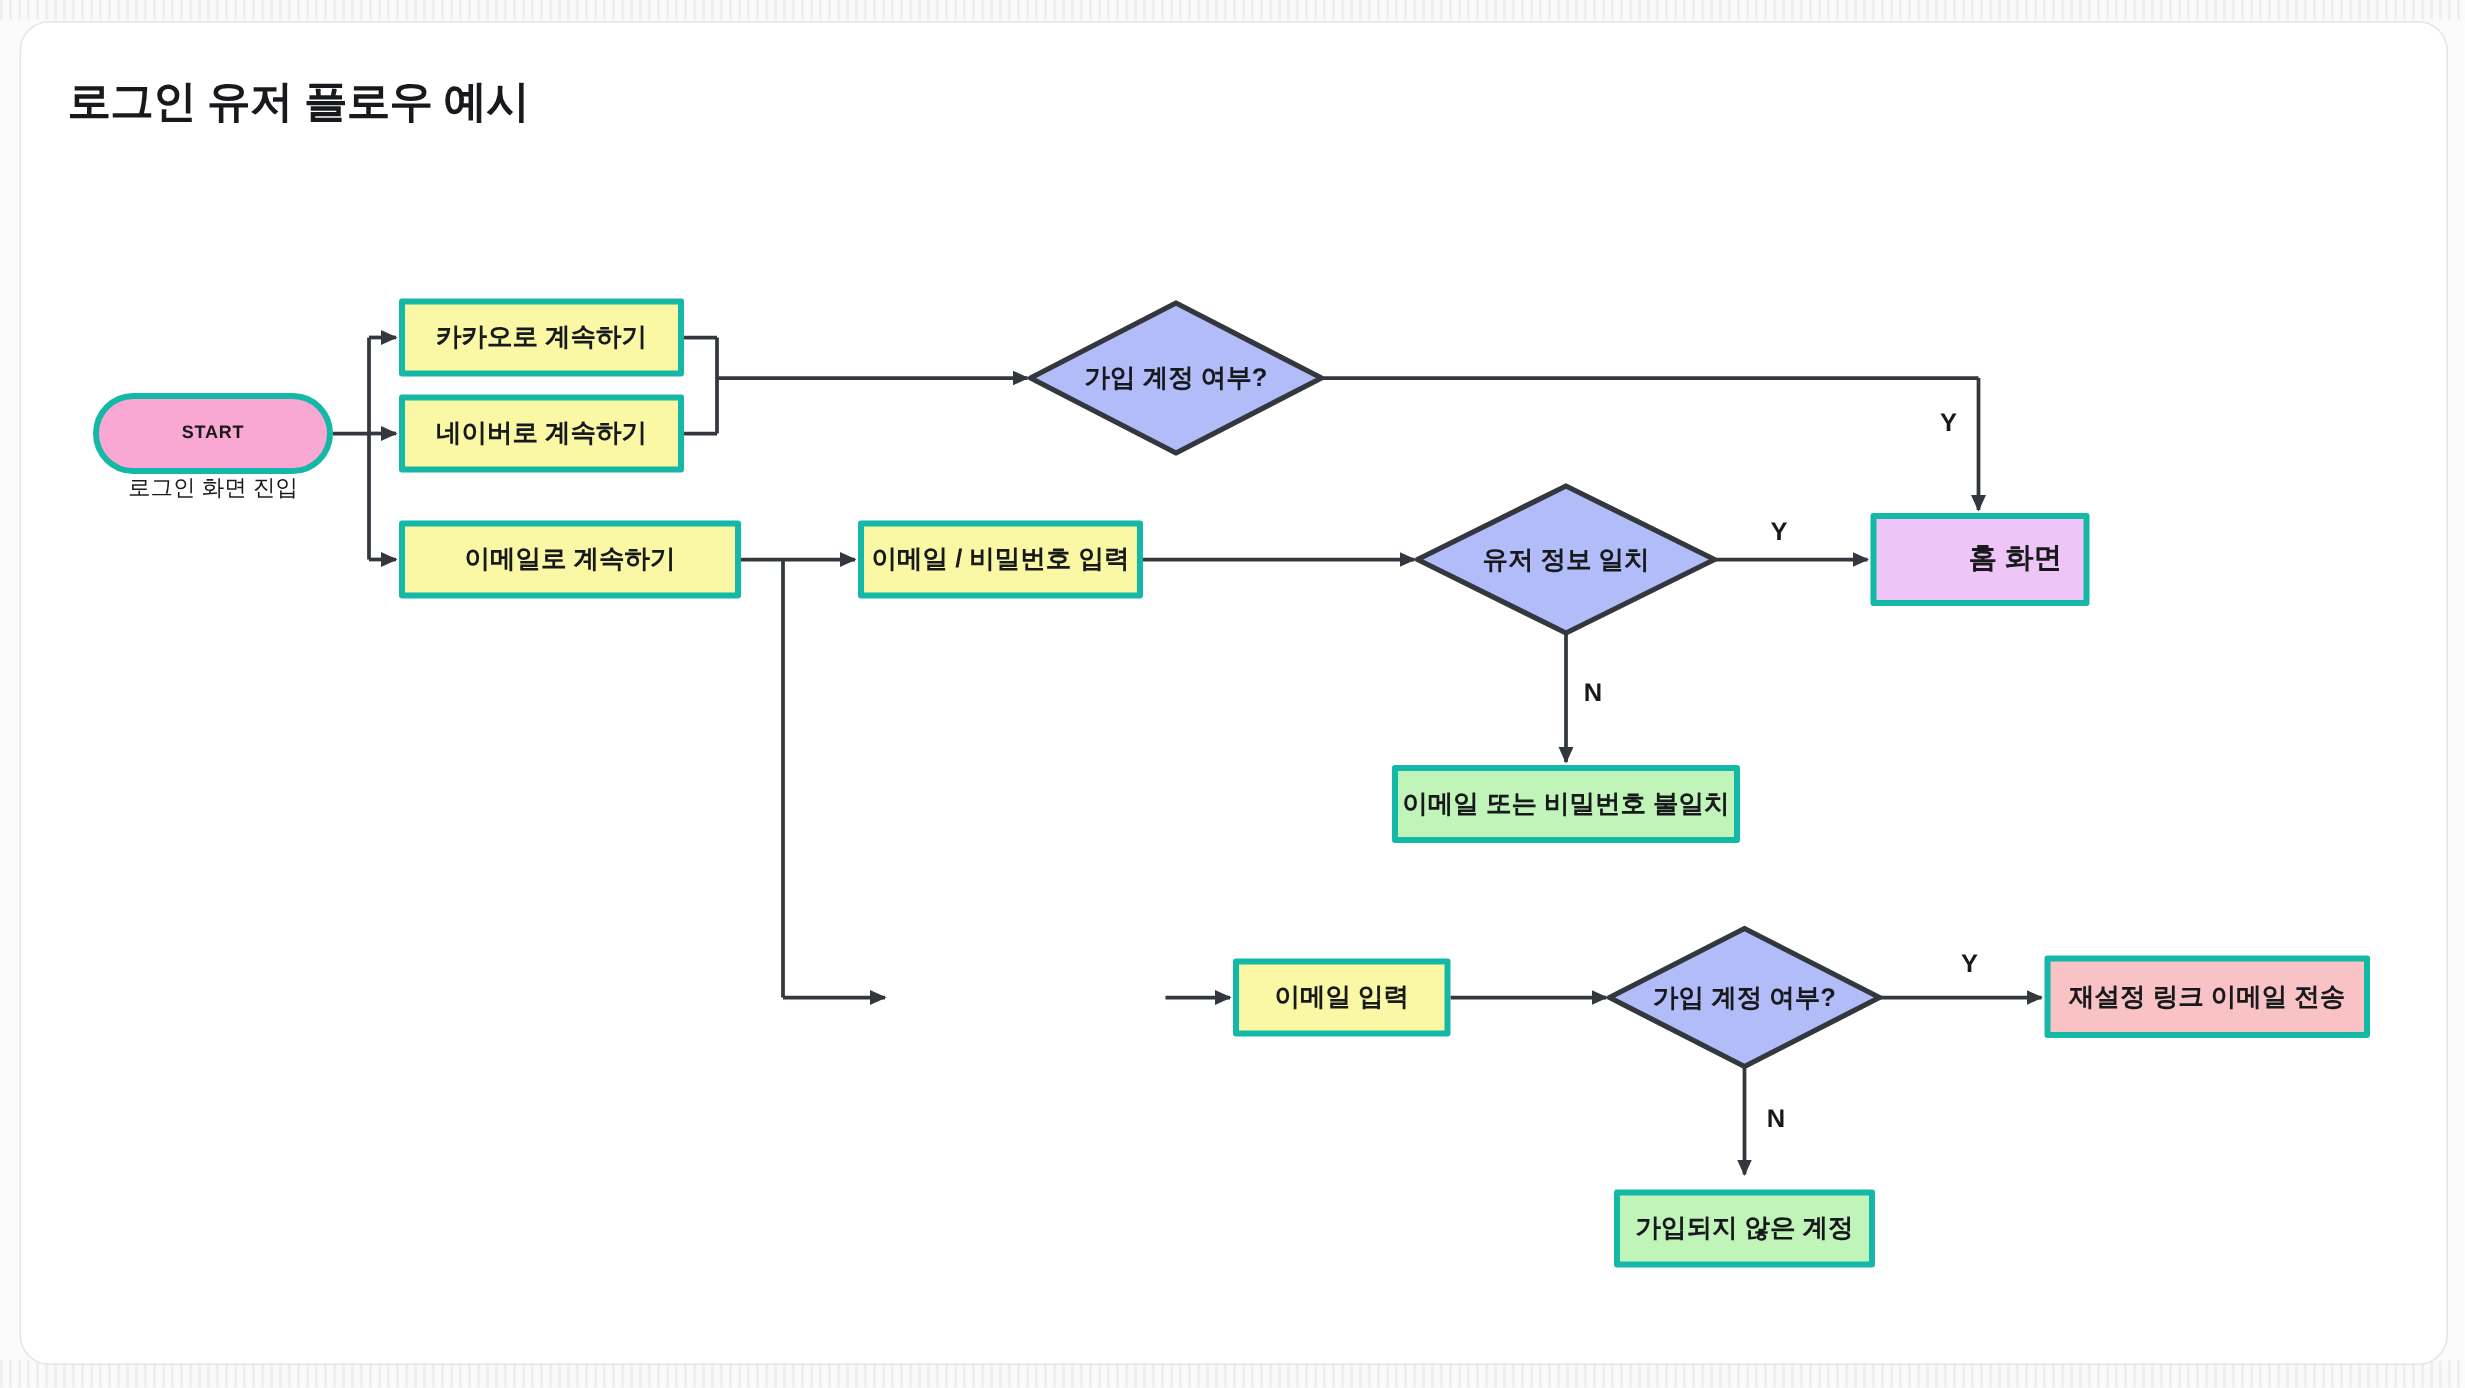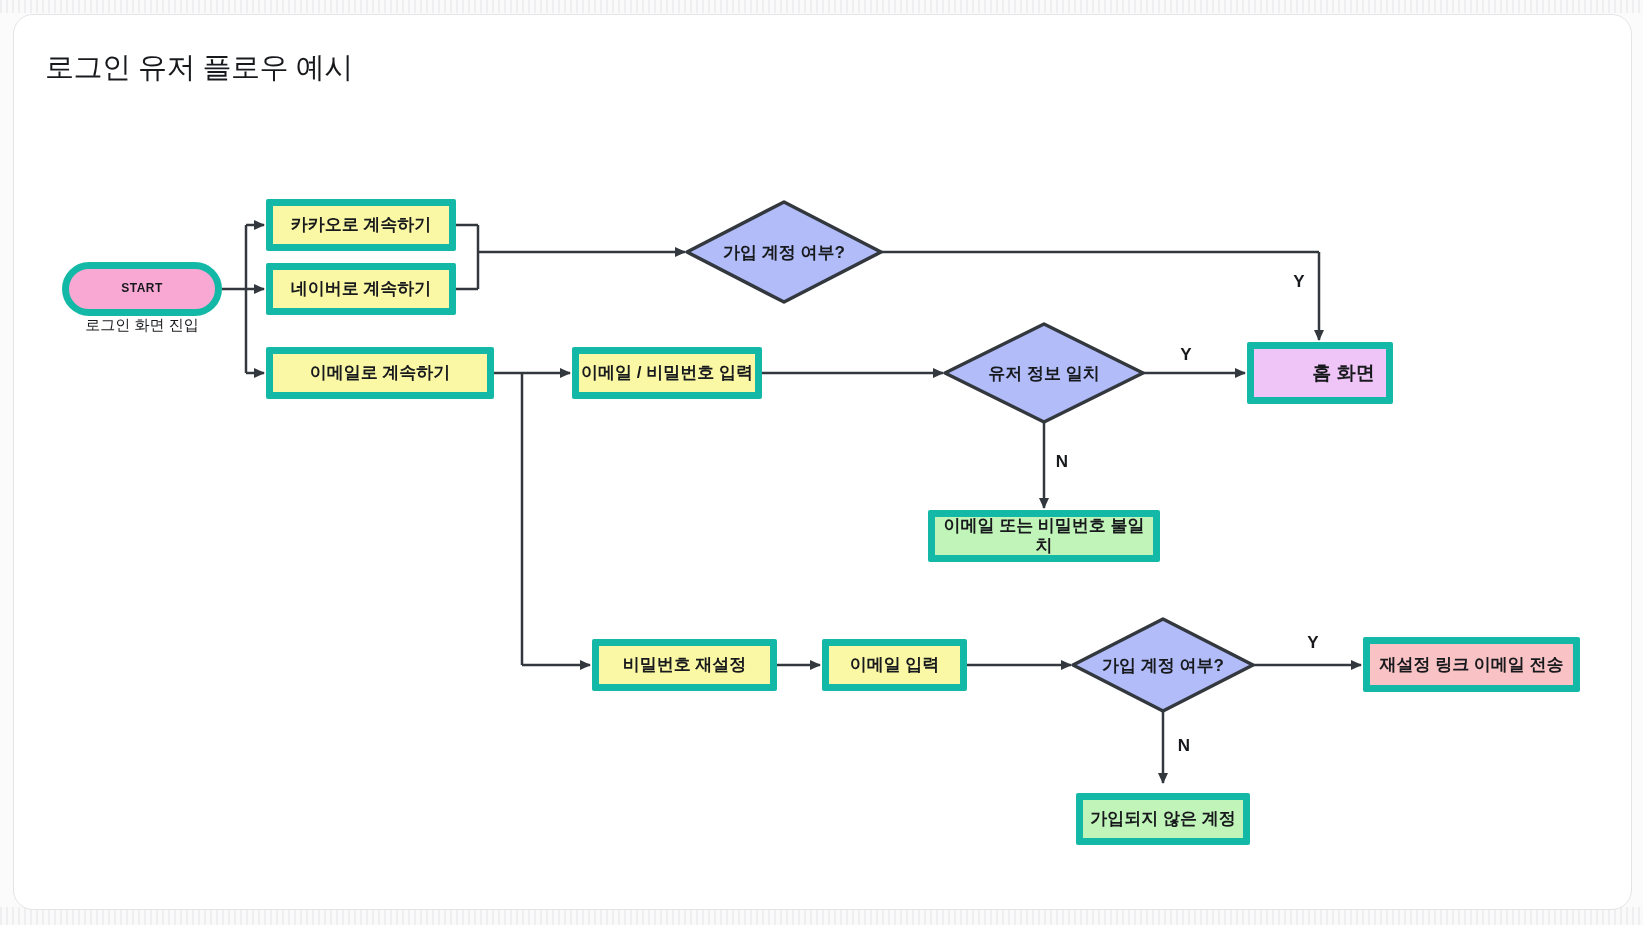--- a/index.html
+++ b/index.html
@@ -5,25 +5,25 @@
   html,body{margin:0;padding:0;background:#fbfbfc;}
   body{width:1643px;height:925px;overflow:hidden;
        font-family:"Liberation Sans","DejaVu Sans",sans-serif;color:#17191c;}
   .stage{position:relative;width:1643px;height:925px;}
   .edge-strip{position:absolute;left:0;width:100%;
       background:repeating-linear-gradient(90deg,#efeff1 0 2px,#fafafb 2px 6px);}
   .edge-strip.top{top:0;height:13px;}
   .edge-strip.bottom{top:907px;height:18px;}
   .panel{position:absolute;left:13px;top:14px;width:1617px;height:894px;
       background:#ffffff;border:1px solid #e4e4e7;border-radius:20px;z-index:1;}
-  .title{position:absolute;left:45px;top:48px;font-size:29px;font-weight:400;
+  .title{position:absolute;left:45px;top:48px;font-size:29px;font-weight:700;
       letter-spacing:-0.5px;z-index:3;}
   svg.wires{position:absolute;left:0;top:0;width:1643px;height:925px;z-index:2;}
   .node{position:absolute;display:flex;align-items:center;justify-content:center;
-      box-sizing:border-box;border:7px solid #14b8a6;z-index:3;
+      box-sizing:border-box;border:4px solid #14b8a6;z-index:3;
       font-weight:700;font-size:17px;text-align:center;line-height:1.15;}
   .box{border-radius:2px;}
   .yellow{background:#faf7a5;}
   .green{background:#c0f4b8;}
   .orchid{background:#efc4f7;font-size:19px;padding-left:47px;}
   .salmon{background:#f9c2c4;}
   .pill{background:#f9a8d4;border-radius:28px;font-size:12px;letter-spacing:0.5px;}
   .caption{position:absolute;z-index:3;font-size:15px;font-weight:500;text-align:center;}
   .dlabel{position:absolute;z-index:3;transform:translate(-50%,-50%);
       font-weight:700;font-size:17px;white-space:nowrap;}
@@ -93,23 +93,20 @@
   </div>
   <div class="node box yellow" style="left:266px;top:263px;width:190px;height:52px;">
     <span>네이버로 계속하기</span>
   </div>
   <div class="node box yellow" style="left:266px;top:347px;width:228px;height:52px;">
     <span>이메일로 계속하기</span>
   </div>
   <div class="node box yellow" style="left:572px;top:347px;width:190px;height:52px;">
     <span>이메일 / 비밀번호 입력</span>
   </div>
-  <div class="node box yellow" style="left:592px;top:639px;width:185px;height:52px;">
-    <span>비밀번호 재설정</span>
-  </div>
   <div class="node box yellow" style="left:822px;top:639px;width:145px;height:52px;">
     <span>이메일 입력</span>
   </div>
 
   <div class="node box orchid" style="left:1247px;top:342px;width:146px;height:62px;">
     <span>홈 화면</span>
   </div>
   <div class="node box green" style="left:928px;top:510px;width:232px;height:52px;">
     <span>이메일 또는 비밀번호 불일치</span>
   </div>

